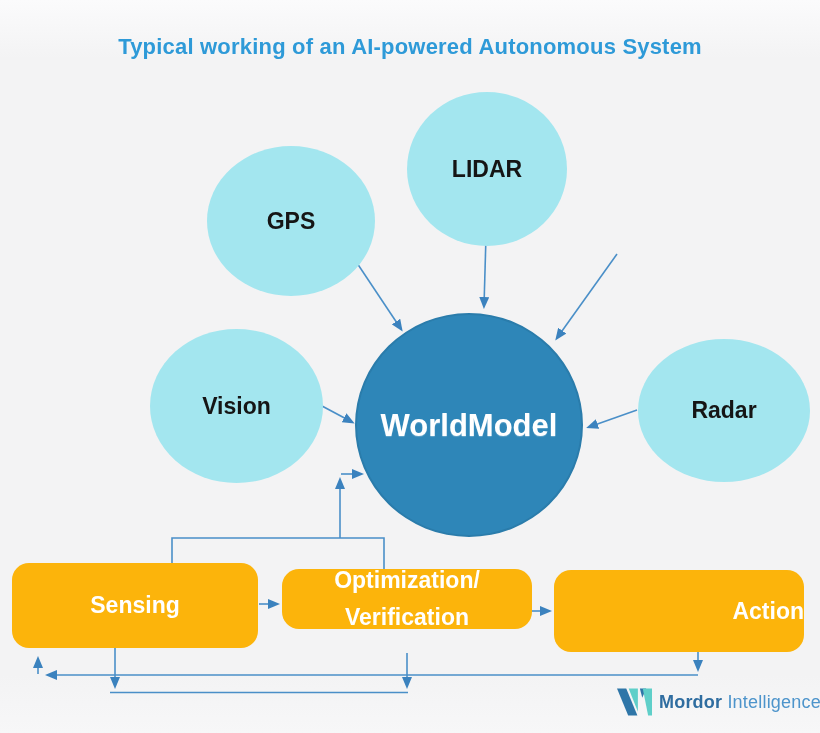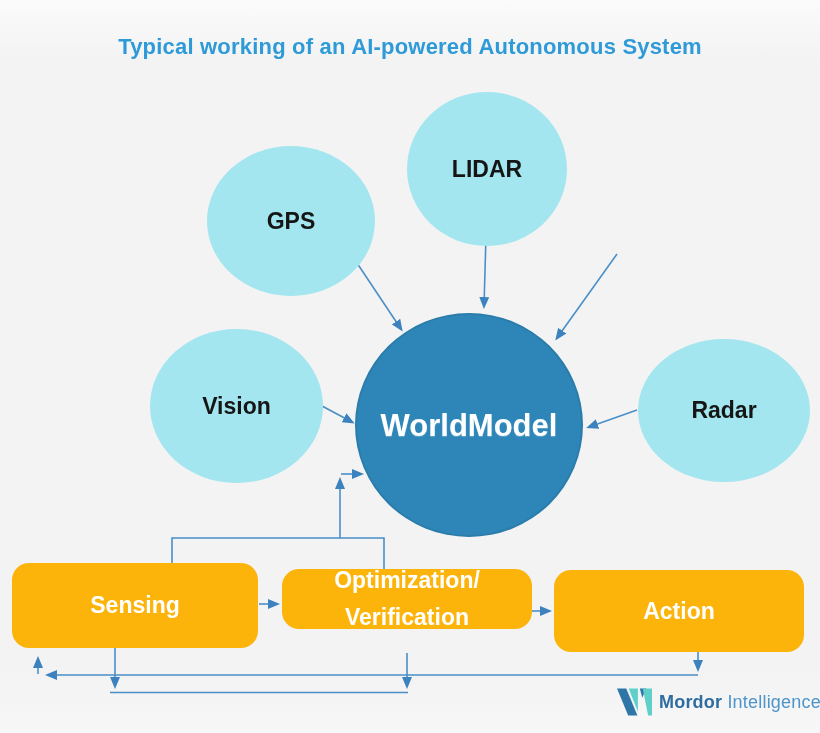--- a/index.html
+++ b/index.html
@@ -98,21 +98,21 @@
     <span class="wm-line">Model</span>
   </div>
 
   <div class="pbox" style="left:12px;top:563px;width:246px;height:85px;">
     <span class="bx-line">Sensing</span>
   </div>
   <div class="pbox" style="left:282px;top:569px;width:250px;height:60px;">
     <span class="bx-line">Optimization/</span>
     <span class="bx-line">Verification</span>
   </div>
-  <div class="pbox" style="left:554px;top:570px;width:250px;height:82px;">
+  <div class="pbox" style="left:554px;top:570px;width:250px;height:82px;align-items:flex-end;">
     <span class="bx-line">Action</span>
   </div>
 
   <div class="logo">
     <svg width="35" height="28" viewBox="0 0 36 28">
       <polygon points="0,0 9.5,0 21,28 11.5,28" fill="#2f76a8"></polygon>
       <polygon points="12,0 21.5,0 21.5,24" fill="#5fcfc9"></polygon>
       <polygon points="23.5,0 30,0 26,9.5" fill="#2f76a8"></polygon>
       <polygon points="26.5,0 36,0 36,28 32,28" fill="#5fcfc9"></polygon>
     </svg>

